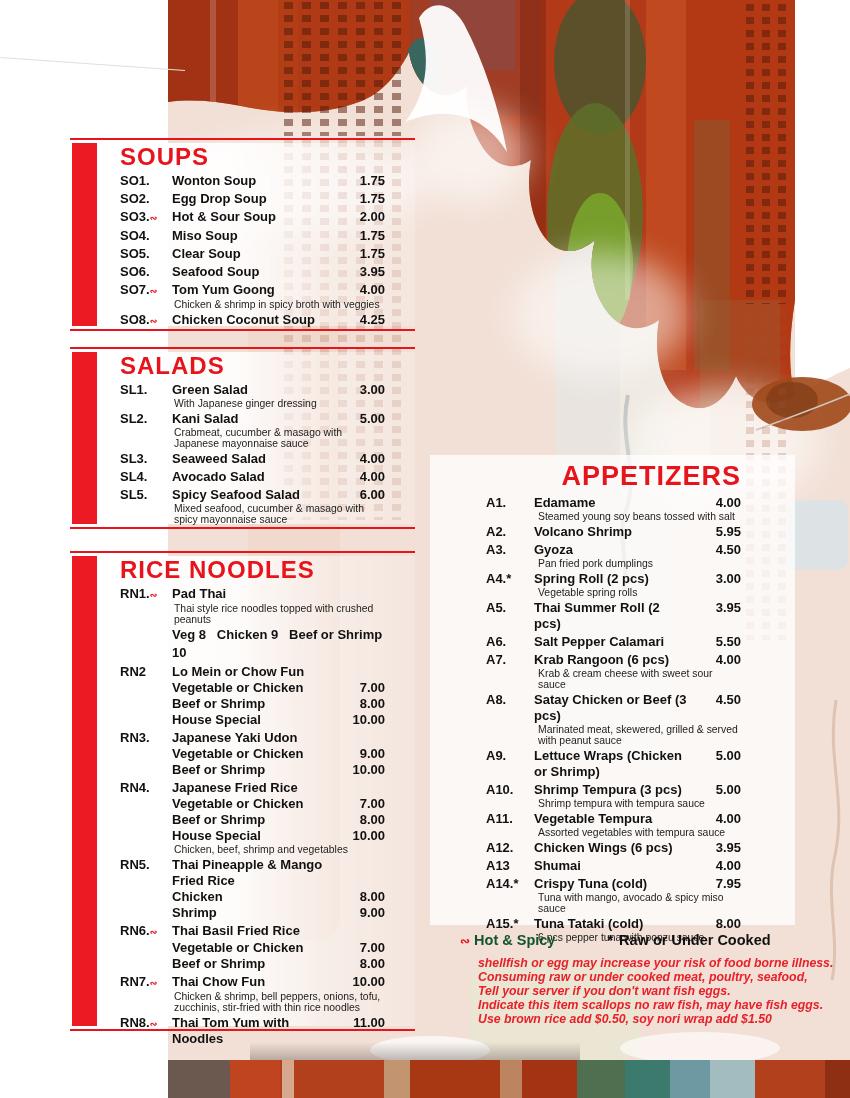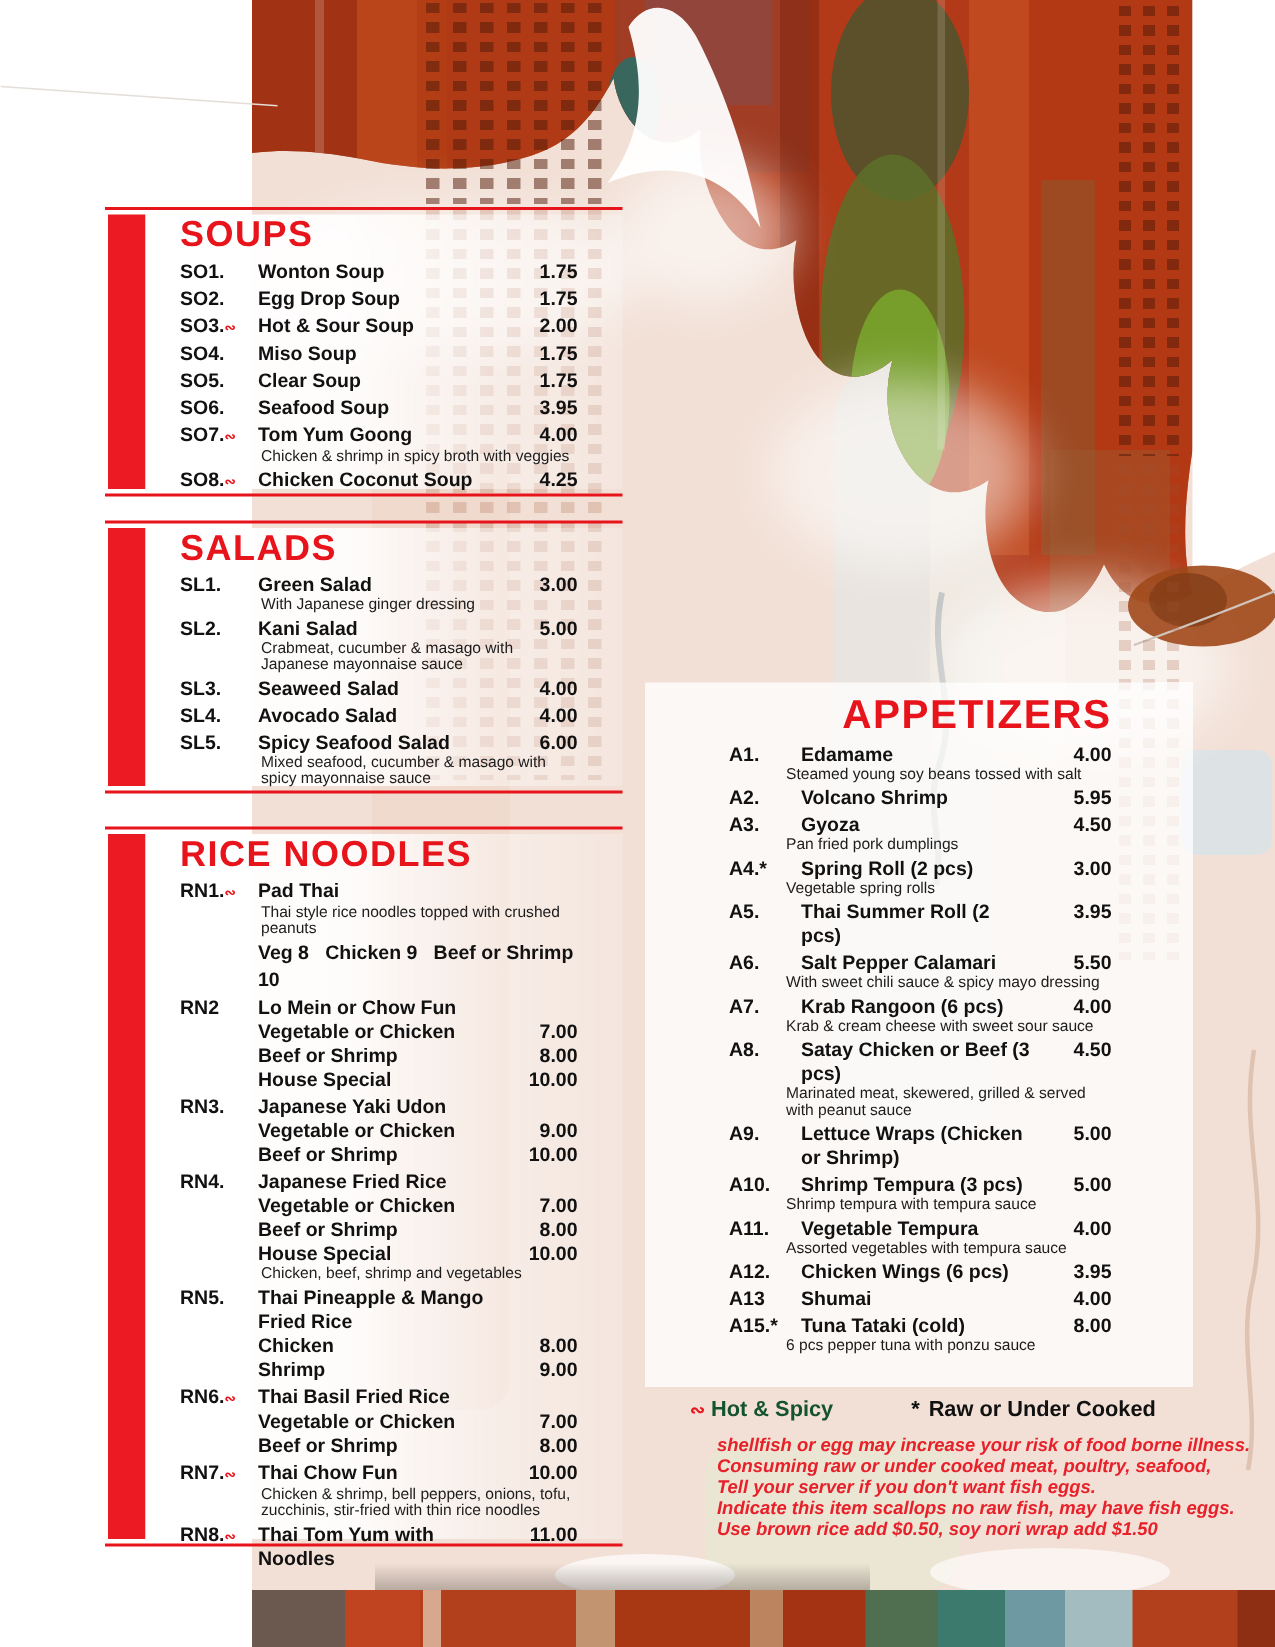--- a/index.html
+++ b/index.html
@@ -33,21 +33,21 @@
   .row .price{font-weight:bold;font-size:13px;line-height:16px;text-align:right;}
   .row.option .name{font-weight:bold;}
   .spicy{color:#e8141c;font-size:9px;font-weight:bold;letter-spacing:-1px;}
   .desc{font-size:10.4px;line-height:11px;color:#1c1c1c;margin:0 0 1px 54px;max-width:238px;}
   .variant{font-weight:bold;font-size:13px;line-height:18px;margin-left:52px;white-space:pre-wrap;}
   
   .apps{position:absolute;left:430px;top:455px;width:365px;height:470px;
         background:rgba(255,255,255,.76);box-sizing:border-box;padding:6px 54px 0 56px;}
   .apps .sec-title{font-size:27px;line-height:30px;margin-bottom:4px;text-align:right;}
   .apps .row{grid-template-columns:48px 1fr 52px;}
-  .apps .desc{margin-left:38px;max-width:245px;}
+  .apps .desc{margin-left:52px;max-width:245px;}
   
   .legend{position:absolute;left:460px;top:932px;display:flex;align-items:baseline;}
   .legend .sp{color:#e8141c;font-size:12px;font-weight:bold;letter-spacing:-1px;margin-right:5px;}
   .legend .hot{color:#14532d;font-weight:bold;font-size:14.5px;}
   .legend .star{color:#111;font-weight:bold;font-size:14.5px;margin-left:52px;}
   .legend .raw{color:#111;font-weight:bold;font-size:14.5px;margin-left:6px;}
   .disclaimer{position:absolute;left:478px;top:957px;width:330px;color:#e8202a;
               font-weight:bold;font-style:italic;font-size:12.3px;line-height:13.9px;white-space:nowrap;}
 </style>
 </head>
@@ -444,21 +444,20 @@
             <span class="name">Thai Summer Roll (2 pcs)</span>
             <span class="price">3.95</span>
           </div>
         </div>
         <div class="menu-item">
           <div class="row">
             <span class="code">A6.</span>
             <span class="name">Salt Pepper Calamari</span>
             <span class="price">5.50</span>
           </div>
-          <div class="desc">With sweet chili sauce &amp; spicy mayo dressing</div>
         </div>
         <div class="menu-item">
           <div class="row">
             <span class="code">A7.</span>
             <span class="name">Krab Rangoon (6 pcs)</span>
             <span class="price">4.00</span>
           </div>
           <div class="desc">Krab &amp; cream cheese with sweet sour sauce</div>
         </div>
         <div class="menu-item">
@@ -498,20 +497,28 @@
             <span class="name">Chicken Wings (6 pcs)</span>
             <span class="price">3.95</span>
           </div>
         </div>
         <div class="menu-item">
           <div class="row">
             <span class="code">A13</span>
             <span class="name">Shumai</span>
             <span class="price">4.00</span>
           </div>
+        </div>
+        <div class="menu-item">
+          <div class="row">
+            <span class="code">A14.*</span>
+            <span class="name">Crispy Tuna (cold)</span>
+            <span class="price">7.95</span>
+          </div>
+          <div class="desc">Tuna with mango, avocado &amp; spicy miso sauce</div>
         </div>
         <div class="menu-item">
           <div class="row">
             <span class="code">A15.*</span>
             <span class="name">Tuna Tataki (cold)</span>
             <span class="price">8.00</span>
           </div>
           <div class="desc">6 pcs pepper tuna with ponzu sauce</div>
         </div>
       </div>

